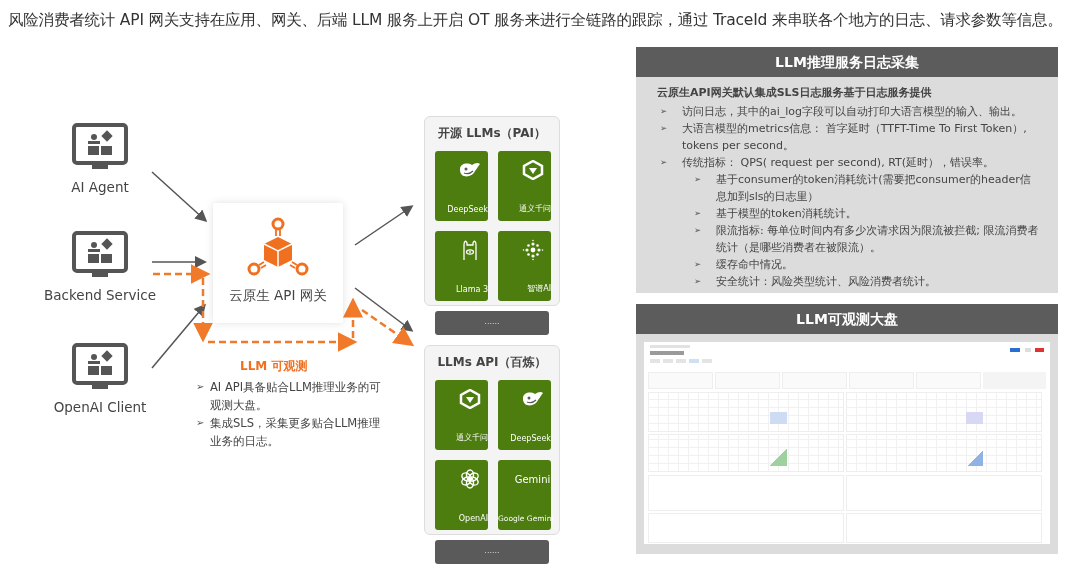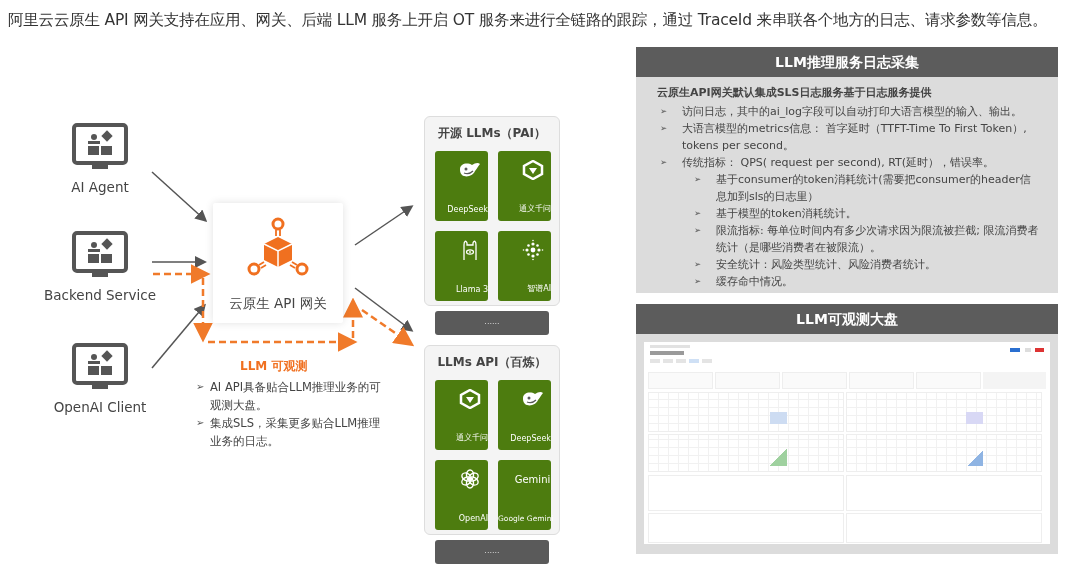--- a/index.html
+++ b/index.html
@@ -8,21 +8,21 @@
 
   .headline { position: absolute; left: 8px; top: 10px; width: 1064px; font-size: 15.5px; line-height: 20px; color: #333; letter-spacing: -0.2px; }
 
   .client { position: absolute; width: 130px; text-align: center; }
   .client .monitor { width: 56px; height: 48px; margin: 0 auto; position: relative; }
   .client .label { font-size: 13.5px; color: #444; margin-top: 8px; white-space: nowrap; }
 
   .gateway { position: absolute; left: 213px; top: 203px; width: 130px; height: 120px; background: #fff;
              box-shadow: 0 0 8px rgba(0,0,0,0.12); border-radius: 2px; text-align: center; }
   .gateway .gw-icon { position: absolute; left: 32px; top: 14px; width: 66px; height: 60px; }
-  .gateway .gw-label { position: absolute; left: 0; width: 100%; top: 84px; font-size: 13.5px; color: #444; margin-top: 8px; }
+  .gateway .gw-label { position: absolute; left: 0; width: 100%; top: 84px; font-size: 13.5px; color: #444; }
 
   .obs-title { position: absolute; left: 240px; top: 358px; font-size: 12px; font-weight: bold; color: #f07020; }
   .obs-list { position: absolute; left: 196px; top: 378px; width: 190px; font-size: 11.5px; line-height: 18px; color: #444; list-style: none; }
   .obs-list li { position: relative; padding-left: 14px; }
   .obs-list li::before { content: "➢"; position: absolute; left: 0; top: 0; font-size: 10px; color: #555; }
 
   .llm-group { position: absolute; width: 136px; background: #f4f4f4; border: 1px solid #ddd; border-radius: 6px; margin-top: 36px; }
   .llm-group .g-title { text-align: center; font-size: 12px; font-weight: bold; color: #444; margin-top: 8px; height: 16px; }
   .llm-grid { display: grid; grid-template-columns: 53px 53px; gap: 10px 10px; padding: 0 10px; margin-top: 10px; }
   .tile { width: 53px; height: 70px; background: #4d7c0f; border-radius: 3px; color: #fff; position: relative; text-align: right; }
@@ -59,21 +59,21 @@
   .dash .green-area { position: absolute; background: linear-gradient(135deg, transparent 50%, #9fd19f 50%); }
   .dash .blue-area { position: absolute; background: linear-gradient(135deg, transparent 55%, #8fb4e3 55%); }
   .dash .box { position: absolute; border: 1px solid #eee; background: #fff; }
 
   svg { display: block; }
   .arrows { position: absolute; left: 0; top: 0; width: 1080px; height: 564px; pointer-events: none; }
 </style>
 </head>
 <body>
 
-<div class="headline">阿里云云原生 API 网关支持在应用、网关、后端 LLM 服务上开启 OT 服务来进行全链路的跟踪，通过 TraceId 来串联各个地方的日志、请求参数等信息。</div>
+<div class="headline">风险消费者统计 API 网关支持在应用、网关、后端 LLM 服务上开启 OT 服务来进行全链路的跟踪，通过 TraceId 来串联各个地方的日志、请求参数等信息。</div>
 
 <svg class="arrows" viewBox="0 0 1080 564">
   <defs>
     <marker id="ag" markerWidth="8" markerHeight="8" refX="6" refY="4" orient="auto">
       <path d="M0,0 L8,4 L0,8 z" fill="#555"></path>
     </marker>
     <marker id="ao" markerWidth="8" markerHeight="8" refX="5" refY="4" orient="auto">
       <path d="M0,0 L8,4 L0,8 z" fill="#f07a2a"></path>
     </marker>
   </defs>
@@ -265,22 +265,22 @@
   <div class="p-head">LLM推理服务日志采集</div>
   <div class="p-body">
     <div class="p-sub">云原生API网关默认集成SLS日志服务基于日志服务提供</div>
     <ul class="bul">
       <li>访问日志，其中的ai_log字段可以自动打印大语言模型的输入、输出。</li>
       <li>大语言模型的metrics信息： 首字延时（TTFT-Time To First Token）, tokens per second。</li>
       <li>传统指标： QPS( request per second), RT(延时），错误率。</li>
       <li class="l2">基于consumer的token消耗统计(需要把consumer的header信息加到sls的日志里）</li>
       <li class="l2">基于模型的token消耗统计。</li>
       <li class="l2">限流指标: 每单位时间内有多少次请求因为限流被拦截; 限流消费者统计（是哪些消费者在被限流）。</li>
+      <li class="l2">缓存命中情况。</li>
       <li class="l2">安全统计：风险类型统计、风险消费者统计。</li>
-      <li class="l2">缓存命中情况。</li>
     </ul>
   </div>
 </div>
 
 <div class="panel" style="top:304px; height:250px;">
   <div class="p-head">LLM可观测大盘</div>
   <div class="dash">
     <div class="crumb"></div>
     <div class="dtitle"></div>
     <div class="dtabs">

